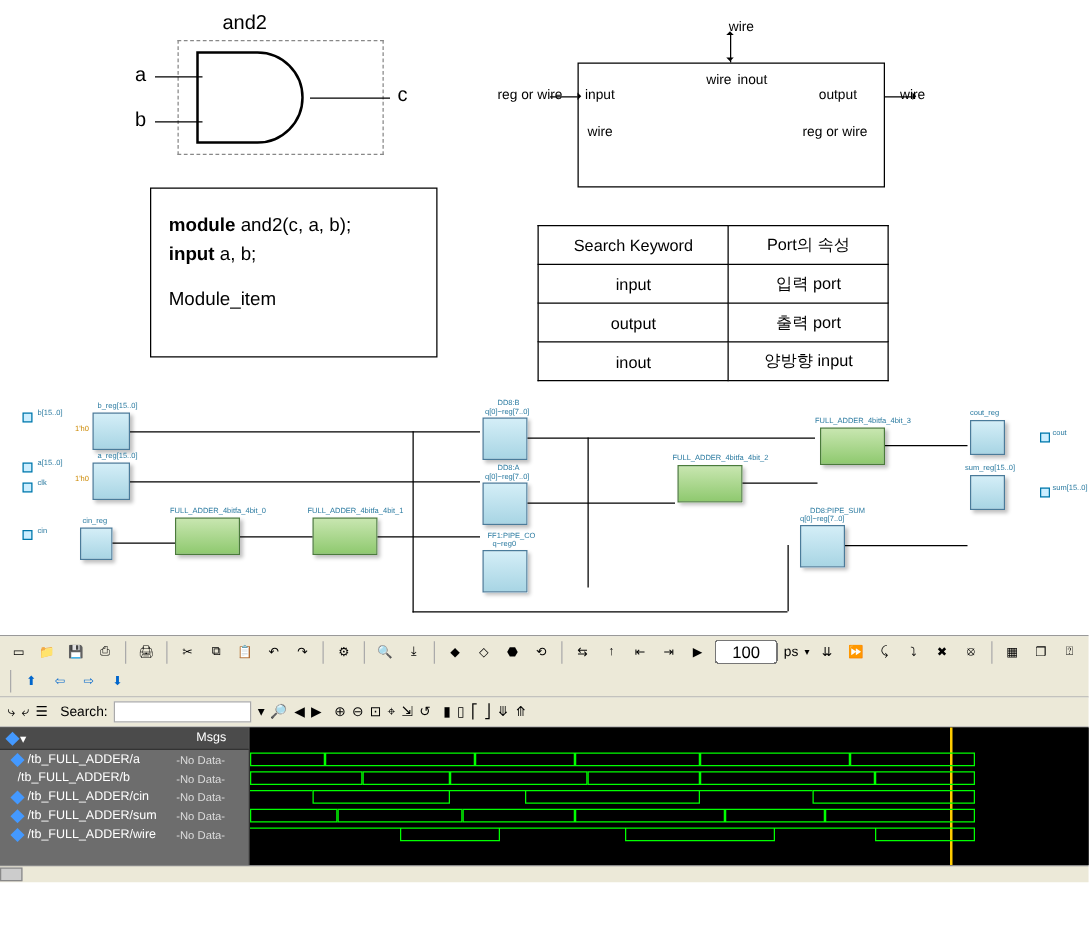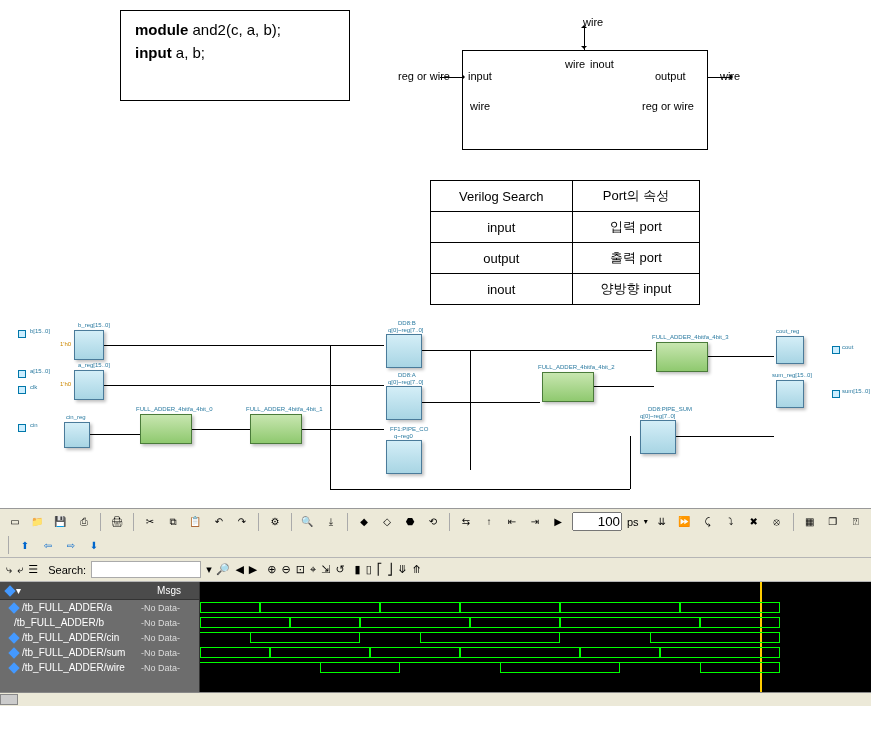--- a/index.html
+++ b/index.html
@@ -15,21 +15,21 @@
   .and-box { position: absolute; left: 122px; top: 22px; width: 165px; height: 92px; border: 1px dashed #888; }
   .and-shape { position: absolute; left: 136px; top: 30px; width: 100px; height: 76px; }
   .and-shape svg { width: 100%; height: 100%; }
   .in-a { position: absolute; left: 88px; top: 42px; font-size: 16px; }
   .in-b { position: absolute; left: 88px; top: 78px; font-size: 16px; }
   .out-c { position: absolute; left: 298px; top: 58px; font-size: 16px; }
   .wire-a { position: absolute; left: 104px; top: 51px; width: 38px; height: 1px; background:#000; }
   .wire-b { position: absolute; left: 104px; top: 87px; width: 38px; height: 1px; background:#000; }
   .wire-c { position: absolute; left: 228px; top: 68px; width: 64px; height: 1px; background:#000; }
 
-  .code-box { border: 1px solid #000; padding: 8px 14px; width: 230px; margin-left: 100px; font-size: 15px; line-height: 1.5; }
+  .code-box { border: 1px solid #000; padding: 19px 14px; width: 230px; margin-left: 100px; font-size: 15px; line-height: 1.5; }
   .code-box b { font-weight: bold; }
 
   .module-box { position: relative; height: 160px; }
   .mod-rect { position: absolute; left: 72px; top: 40px; width: 246px; height: 100px; border: 1.5px solid #000; }
   .lbl { position: absolute; font-size: 11px; }
   .lbl.wire-top   { left: 193px; top: 6px; }
   .lbl.wire-mid   { left: 175px; top: 48px; }
   .lbl.inout      { left: 200px; top: 48px; }
   .lbl.regwire-l  { left: 8px;  top: 60px; }
   .lbl.input      { left: 78px; top: 60px; }
@@ -58,21 +58,21 @@
   .sch-wire { position:absolute; background:#000; height:1px; }
   .sch-wirev { position:absolute; background:#000; width:1px; }
 
   
   .wave-wrap { border-top:1px solid #999; }
   .wave-title { background: linear-gradient(#3d6db5,#2a5294); color:#fff; font-size:11px; padding:2px 6px; display:flex; align-items:center; gap:4px;}
   .wave-title .icon { width:14px; height:14px; background:#fff; display:inline-block;}
   .tb { background:#ece9d8; border-bottom:1px solid #b5b5b5; padding:3px 6px; display:flex; align-items:center; gap:5px; flex-wrap:wrap; font-size:11px;}
   .tb .sep { width:1px; height:18px; background:#aaa; margin:0 2px;}
   .tb .btn { width:18px; height:18px; display:inline-flex; align-items:center; justify-content:center; border:1px solid transparent; cursor:pointer; font-size:10px;}
-  .tb .time-input{width:50px;text-align:right;}
+  .tb .time-input{width:50px;text-align:center;}
   .tb .down{font-size:8px;}
   .tb2 { background:#ece9d8; border-bottom:1px solid #b5b5b5; padding:3px 6px; display:flex; align-items:center; gap:5px; font-size:11px;}
   .search-box{ width:110px; height:17px; border:1px solid #aaa; background:#fff;}
 
   .wave-body { display:flex; height:110px; background:#000; }
   .sig-panel { width:200px; background:#6d6d6d; color:#fff; font-size:10px; border-right:1px solid #333; display:flex; flex-direction:column;}
   .sig-head { background:#4b4b4b; display:flex; height:18px; align-items:center; border-bottom:1px solid #333;}
   .sig-head .h1{ flex:1; padding-left:6px; display:flex; align-items:center; gap:2px;}
   .sig-head .h2{ width:60px; text-align:center;}
   .sig-row { display:flex; height:15px; align-items:center; padding-left:10px; gap:4px;}
@@ -84,25 +84,41 @@
   .trace .seg { position:absolute; border:1px solid #0f0; height:11px; top:2px;}
   .yline{position:absolute;top:0;bottom:0;width:2px;background:#fc0;}
   .bot-scroll{height:14px;background:#ece9d8;border-top:1px solid #888;position:relative;}
   .bot-scroll .thumb{position:absolute;left:0;top:1px;height:11px;width:18px;background:#ccc;border:1px solid #888;}
 </style>
 </head>
 <body>
 
 <div class="top">
   <div class="top-left">
+    <div class="gate-area">
+      <div class="gate-label">and2</div>
+      <div class="and-box"></div>
+      <div class="and-shape">
+        <svg viewBox="0 0 100 76">
+            <path d="M2 2 H50 A36 36 0 0 1 50 74 H2 Z" fill="none" stroke="#000" stroke-width="2"></path>
+          </svg>
+      </div>
+      <div class="wire-a"></div>
+      <div class="wire-b"></div>
+      <div class="wire-c"></div>
+      <div class="in-a">a</div>
+      <div class="in-b">b</div>
+      <div class="out-c">c</div>
+    </div>
 
     <div class="code-box">
       <div><b>module</b><span> and2(c, a, b);</span></div>
       <div><b>input</b><span> a, b;</span></div>
       <div style="height:14px"></div>
+      <div>Module_item</div>
       <div style="height:14px"></div>
     </div>
   </div>
 
   <div class="top-right">
     <div class="module-box">
       <div class="mod-rect"></div>
       <div class="arr-top"></div>
       <div class="arr-l"></div>
       <div class="arr-r"></div>
@@ -113,21 +129,21 @@
       <span class="lbl input">input</span>
       <span class="lbl output">output</span>
       <span class="lbl wire-r">wire</span>
       <span class="lbl wire-bl">wire</span>
       <span class="lbl regwire-b">reg or wire</span>
     </div>
 
     <table class="port-tbl">
       <tbody>
           <tr>
-        <th>Verilog Search</th>
+        <th>Search Keyword</th>
         <th>Port의 속성</th>
       </tr>
       <tr>
             <td>input</td>
             <td>입력 port</td>
           </tr>
       <tr>
             <td>output</td>
             <td>출력 port</td>
           </tr>

